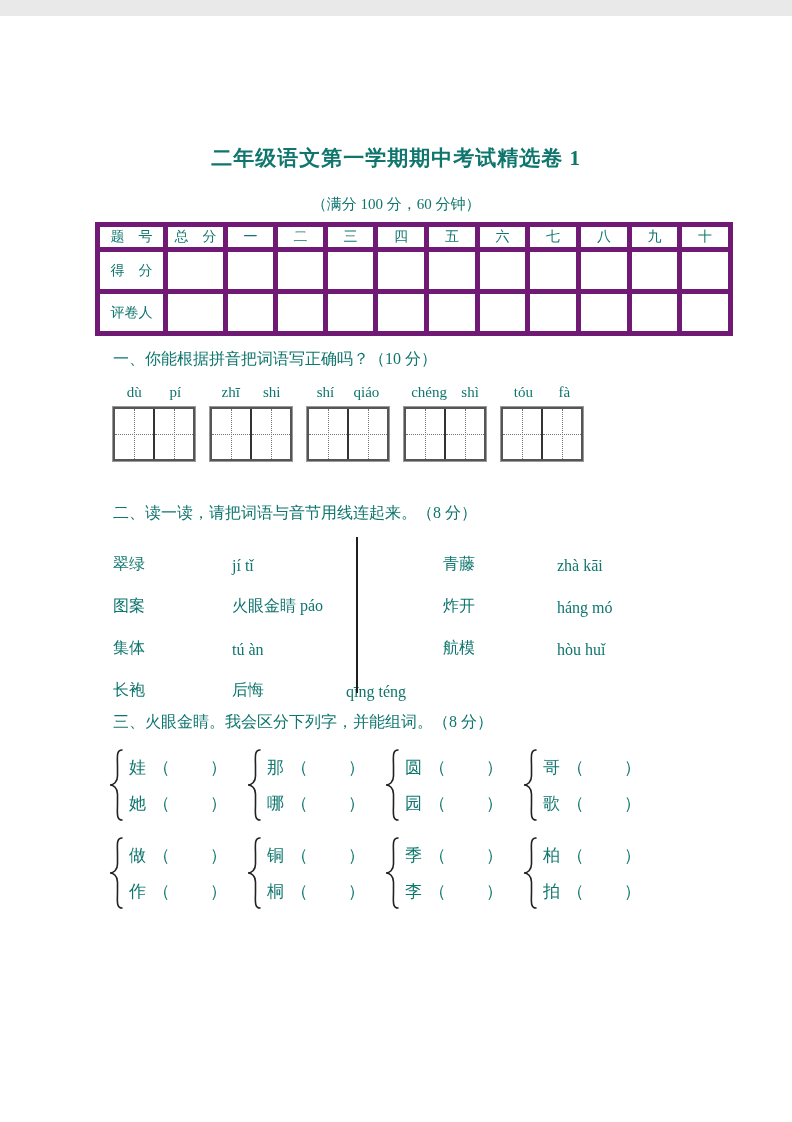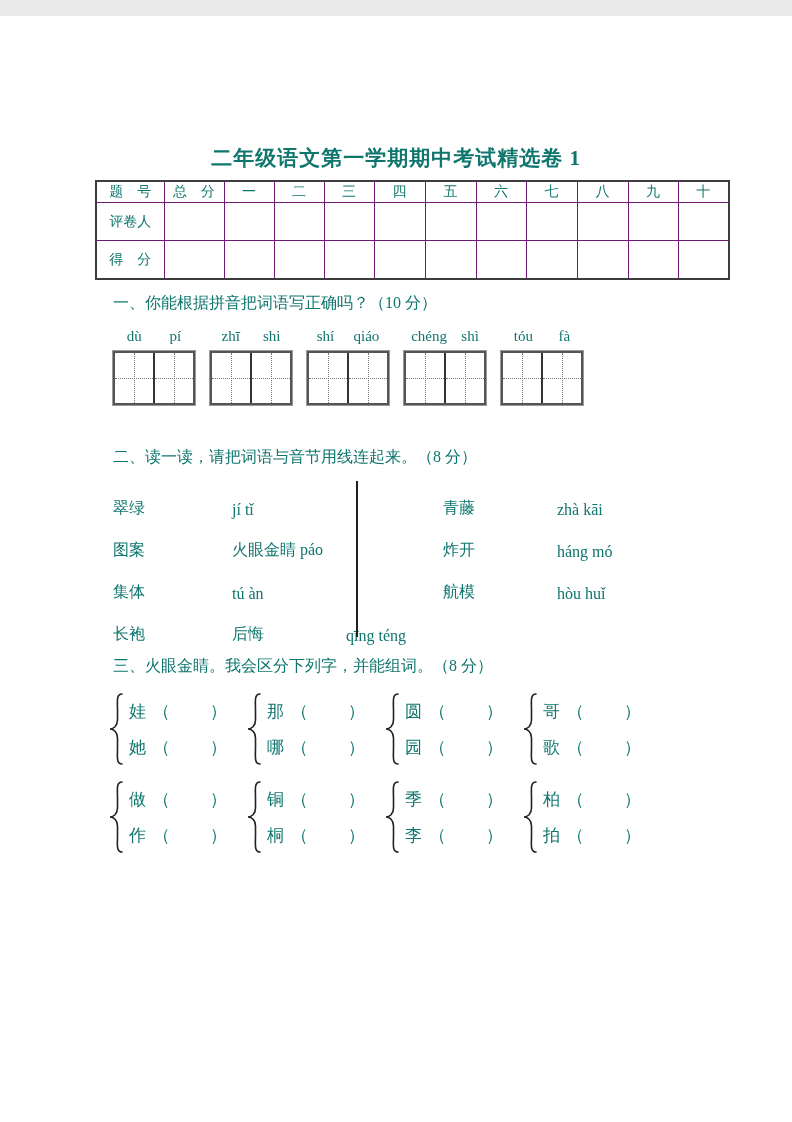--- a/index.html
+++ b/index.html
@@ -31,21 +31,21 @@
   
   table.score-table {
     margin: 9px 0 0 95px;
     width: 633px;
     border-collapse: collapse;
     table-layout: fixed;
     font-size: 14px;
     border: 2px solid #3d3d3d;
   }
   table.score-table td {
-    border: 1px solid #701a75;
+    border: 5px solid #701a75;
     text-align: center;
     vertical-align: middle;
     padding: 0;
     height: 20px;
     overflow: hidden;
   }
   table.score-table tr.tall td { height: 37px; }
   
   .s-heading {
     margin-left: 113px;
@@ -126,20 +126,21 @@
   .pline { display: flex; align-items: center; gap: 6px; white-space: nowrap; }
   .pline .ch { display: inline-block; min-width: 18px; }
   .pline .blank { letter-spacing: 2px; }
 </style>
 </head>
 <body>
 
 <div class="page">
 
   <h1 class="title">二年级语文第一学期期中考试精选卷 1</h1>
+  <div class="subtitle">（满分 100 分，60 分钟）</div>
 
   <table class="score-table">
     <colgroup>
       <col style="width:68px">
         <col style="width:60px">
       <col style="width:50px">
         <col style="width:50px">
         <col style="width:50px">
         <col style="width:51px">
         <col style="width:51px">
@@ -158,35 +159,35 @@
       <td>三</td>
       <td>四</td>
       <td>五</td>
       <td>六</td>
       <td>七</td>
       <td>八</td>
       <td>九</td>
       <td>十</td>
     </tr>
     <tr class="tall">
-      <td>评卷人</td>
+      <td>得　分</td>
       <td></td>
           <td></td>
       <td></td>
           <td></td>
       <td></td>
           <td></td>
       <td></td>
           <td></td>
       <td></td>
           <td></td>
       <td></td>
     </tr>
     <tr class="tall">
-      <td>得　分</td>
+      <td>评卷人</td>
       <td></td>
           <td></td>
       <td></td>
           <td></td>
       <td></td>
           <td></td>
       <td></td>
           <td></td>
       <td></td>
           <td></td>

